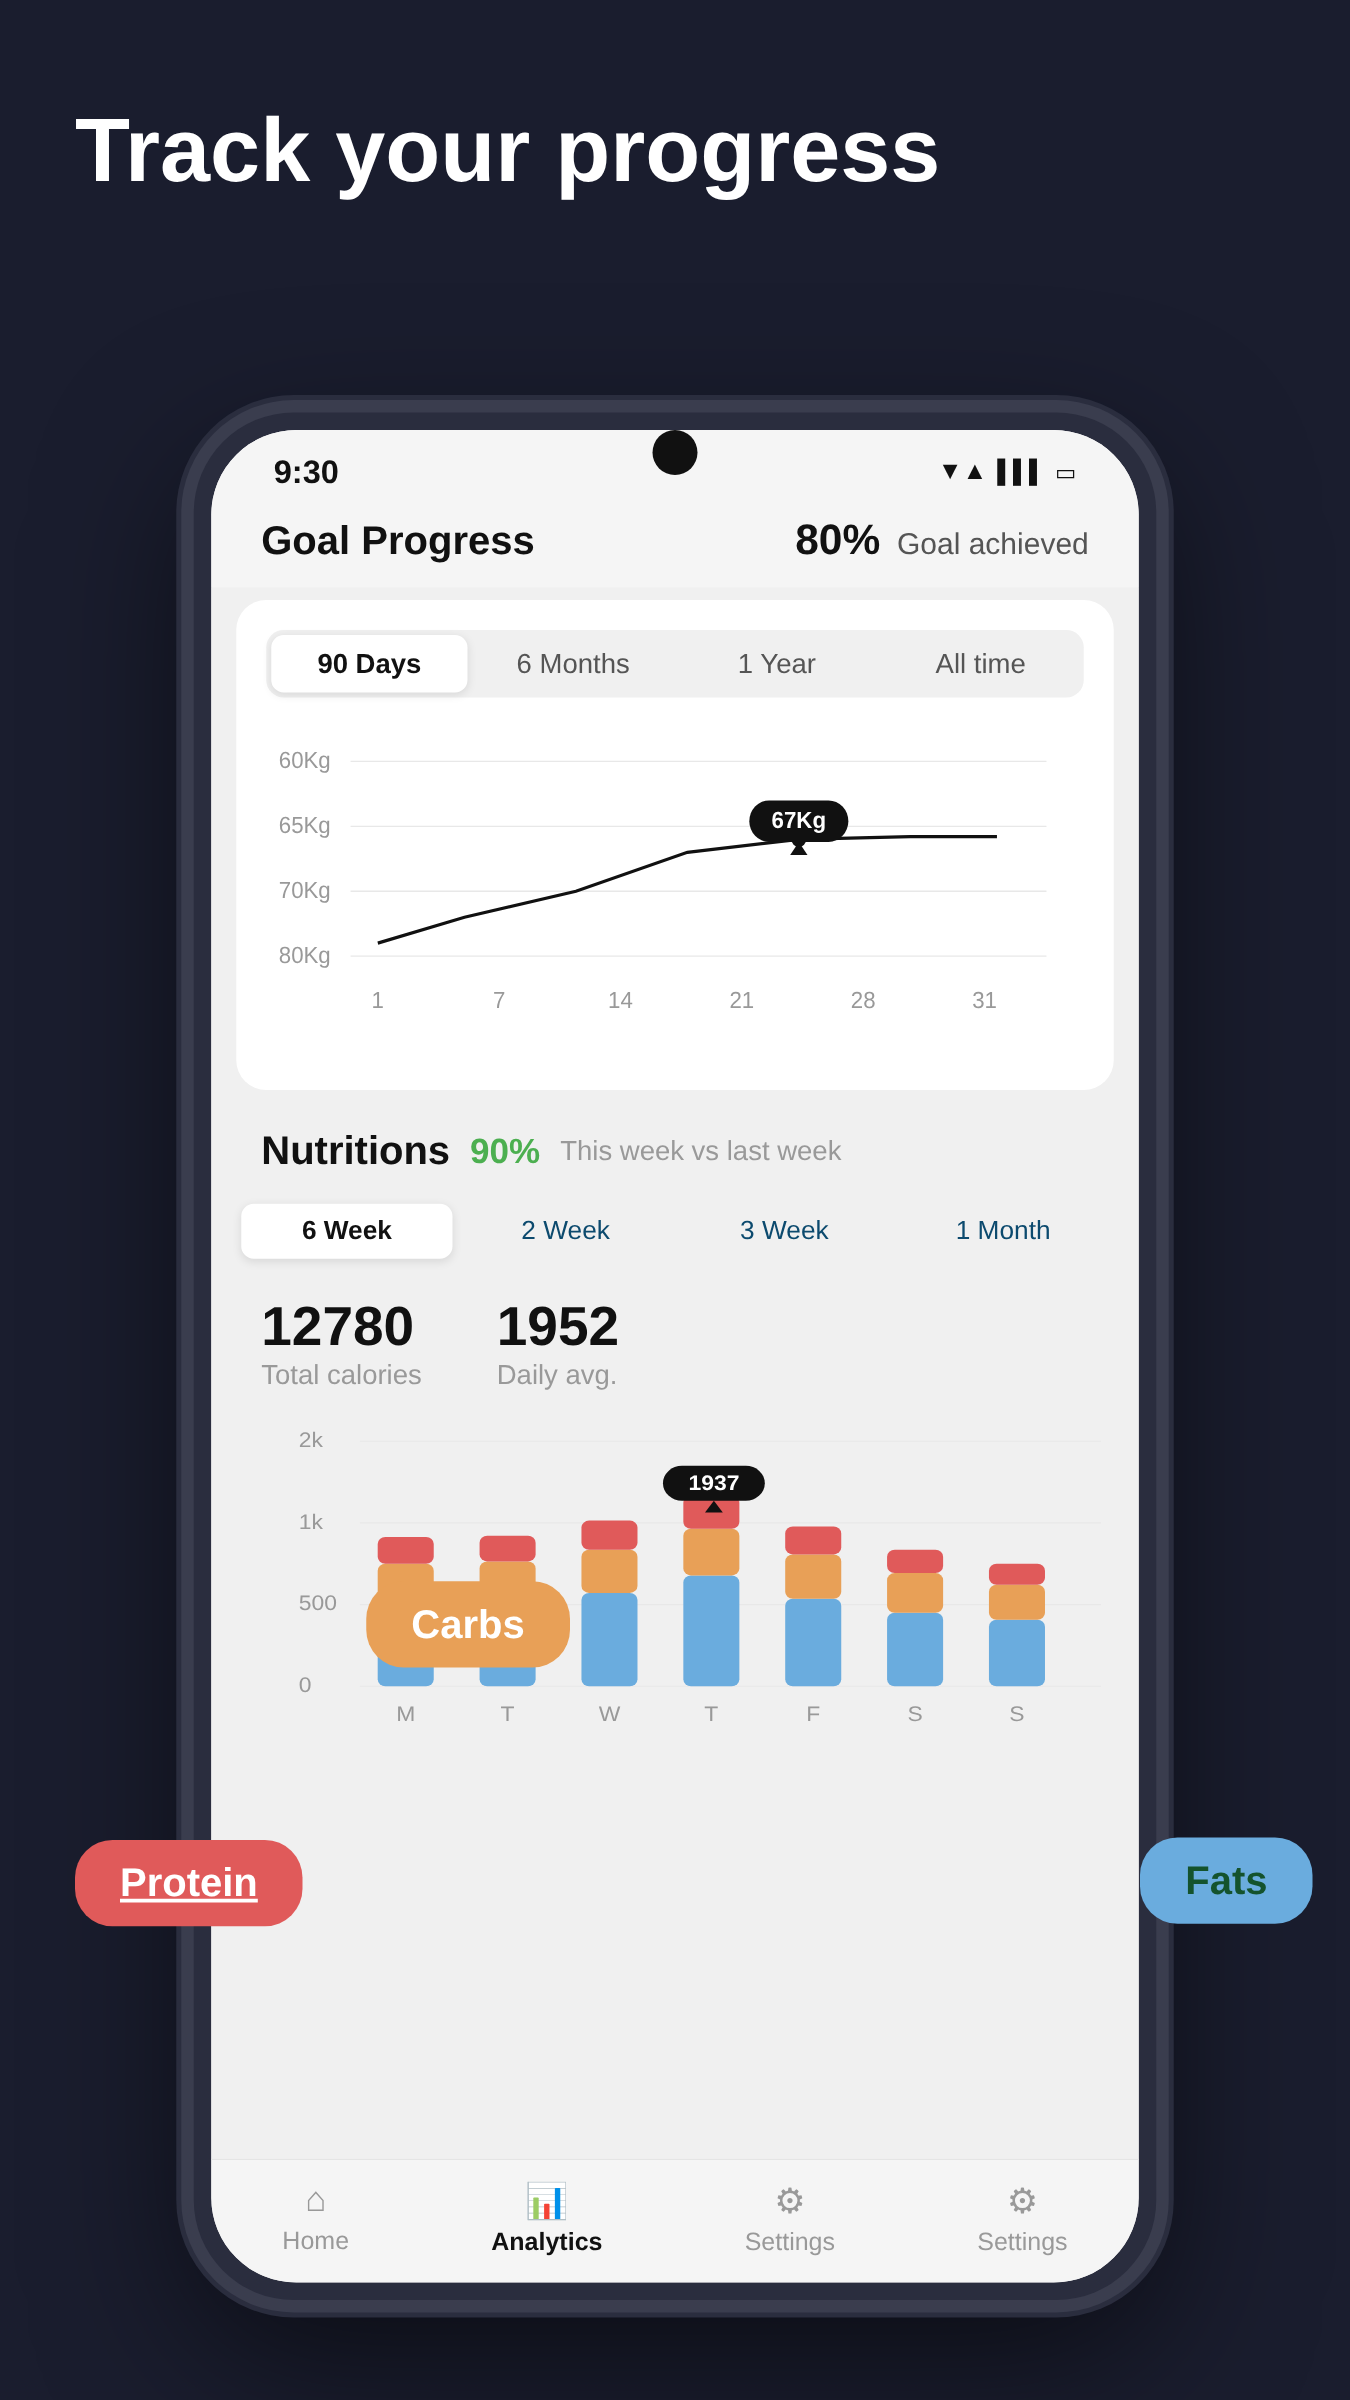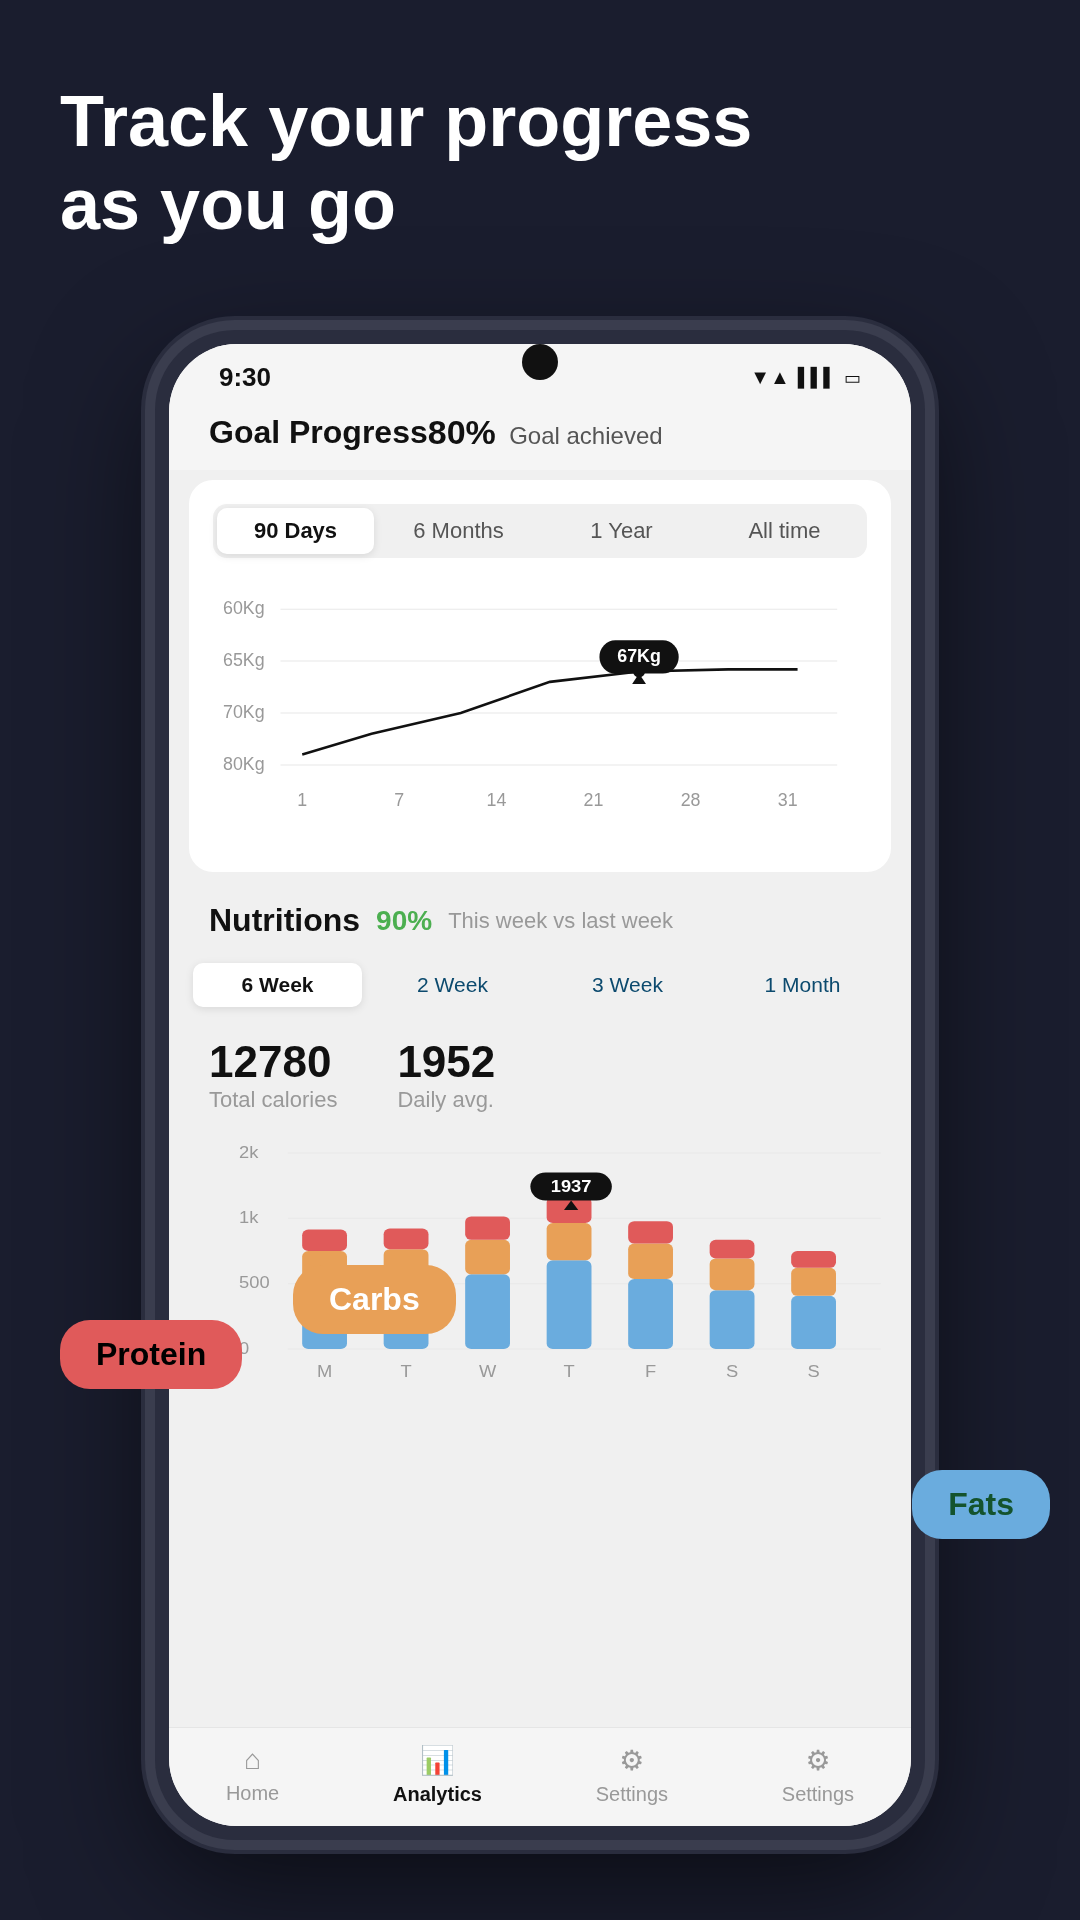--- a/index.html
+++ b/index.html
@@ -107,21 +107,21 @@
       overflow-y: auto;
       overflow-x: hidden;
       padding-bottom: 20px;
     }
 
     
     .app-header {
       background: #f5f5f5;
       padding: 14px 40px 18px;
       display: flex;
-      justify-content: flex-start;
+      justify-content: space-between;
       align-items: center;
     }
 
     .header-title {
       font-size: 32px;
       font-weight: 700;
       color: #111;
     }
 
     .header-goal {
@@ -322,21 +322,20 @@
       height: 270px;
       margin: 0 10px;
     }
 
   </style>
 </head>
 <body>
 
 <div class="headline">
   <span>Track your progress</span><br>
-  <span>as you go</span>
 </div>
 
 <div class="phone-frame">
   <div class="notch"></div>
   <div class="phone-screen">
 
     <div class="status-bar">
       <span class="status-time">9:30</span>
       <div class="status-icons">
         <span style="font-size:20px; color:#111;">▼▲</span>
@@ -491,17 +490,17 @@
       </div>
       <div class="nav-item">
         <span class="nav-icon">⚙</span>
         <span class="nav-label">Settings</span>
       </div>
     </div>
 
   </div>
 </div>
 
-<div class="floating-label label-protein" style="position:absolute; background:#e05a5a; color:#000000; font-size:32px; font-weight:700; padding:16px 36px; border-radius:30px; left:60px; top:1320px; z-index:300;">Protein</div>
+<div class="floating-label label-protein" style="position:absolute; background:#e05a5a; color:#ffffff; font-size:32px; font-weight:700; padding:16px 36px; border-radius:30px; left:60px; top:1472px; z-index:300;text-decoration:underline;">Protein</div>
 
 <div class="floating-label label-carbs" style="position:absolute; background:#e8a057; color:#fff; font-size:32px; font-weight:700; padding:16px 36px; border-radius:30px; left:293px; top:1265px; z-index:300;">Carbs</div>
 
 <div class="floating-label label-fats" style="position:absolute; background:#6aacde; color:#14532d; font-size:32px; font-weight:700; padding:16px 36px; border-radius:30px; right:30px; top:1470px; z-index:300;">Fats</div>
 
 </body></html>

